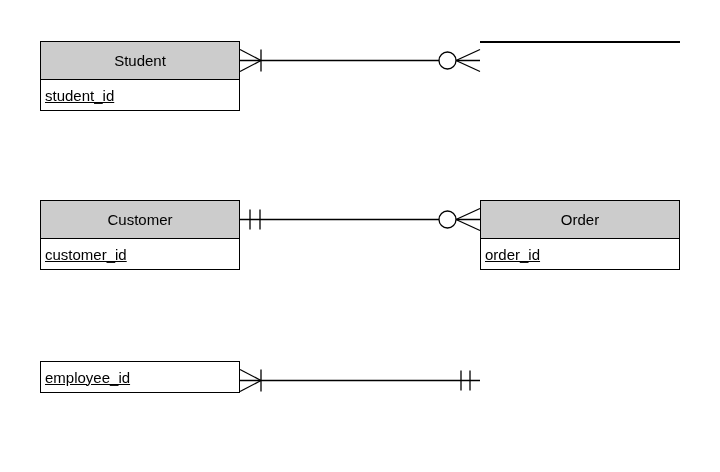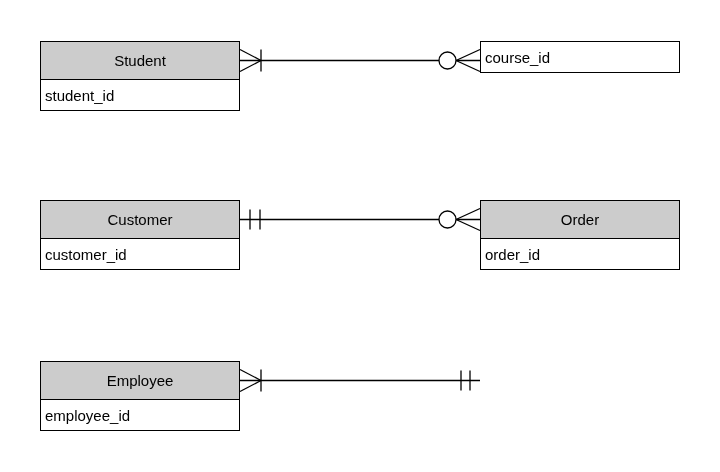--- a/index.html
+++ b/index.html
@@ -42,20 +42,21 @@
     line-height: 1;
   }
   .entity-attr {
     height: 30px;
     display: flex;
     align-items: center;
     padding-left: 4px;
     font-size: 15px;
     line-height: 1;
     background: #ffffff;
+    text-decoration: underline;
   }
   .col-left  { left: 40px; }
   .col-right { left: 480px; }
   .row-1 { top: 41px; }
   .row-2 { top: 200px; }
   .row-3 { top: 361px; }
 </style>
 </head>
 <body>
 
@@ -88,32 +89,30 @@
         <line x1="470" y1="370.5" x2="470" y2="390.5" stroke="#000000" stroke-width="1.3"></line>
       </g>
     </svg>
 
   <div class="entity col-left row-1">
     <div class="entity-header">Student</div>
     <div class="entity-attr">student_id</div>
   </div>
 
   <div class="entity col-right row-1">
-    <div class="entity-attr">course_id</div>
   </div>
 
   <div class="entity col-left row-2">
     <div class="entity-header">Customer</div>
     <div class="entity-attr">customer_id</div>
   </div>
 
   <div class="entity col-right row-2">
     <div class="entity-header">Order</div>
     <div class="entity-attr">order_id</div>
   </div>
 
   <div class="entity col-left row-3">
-    <div class="entity-header">Employee</div>
     <div class="entity-attr">employee_id</div>
   </div>
 
 
 </div>
 
 </body></html>

